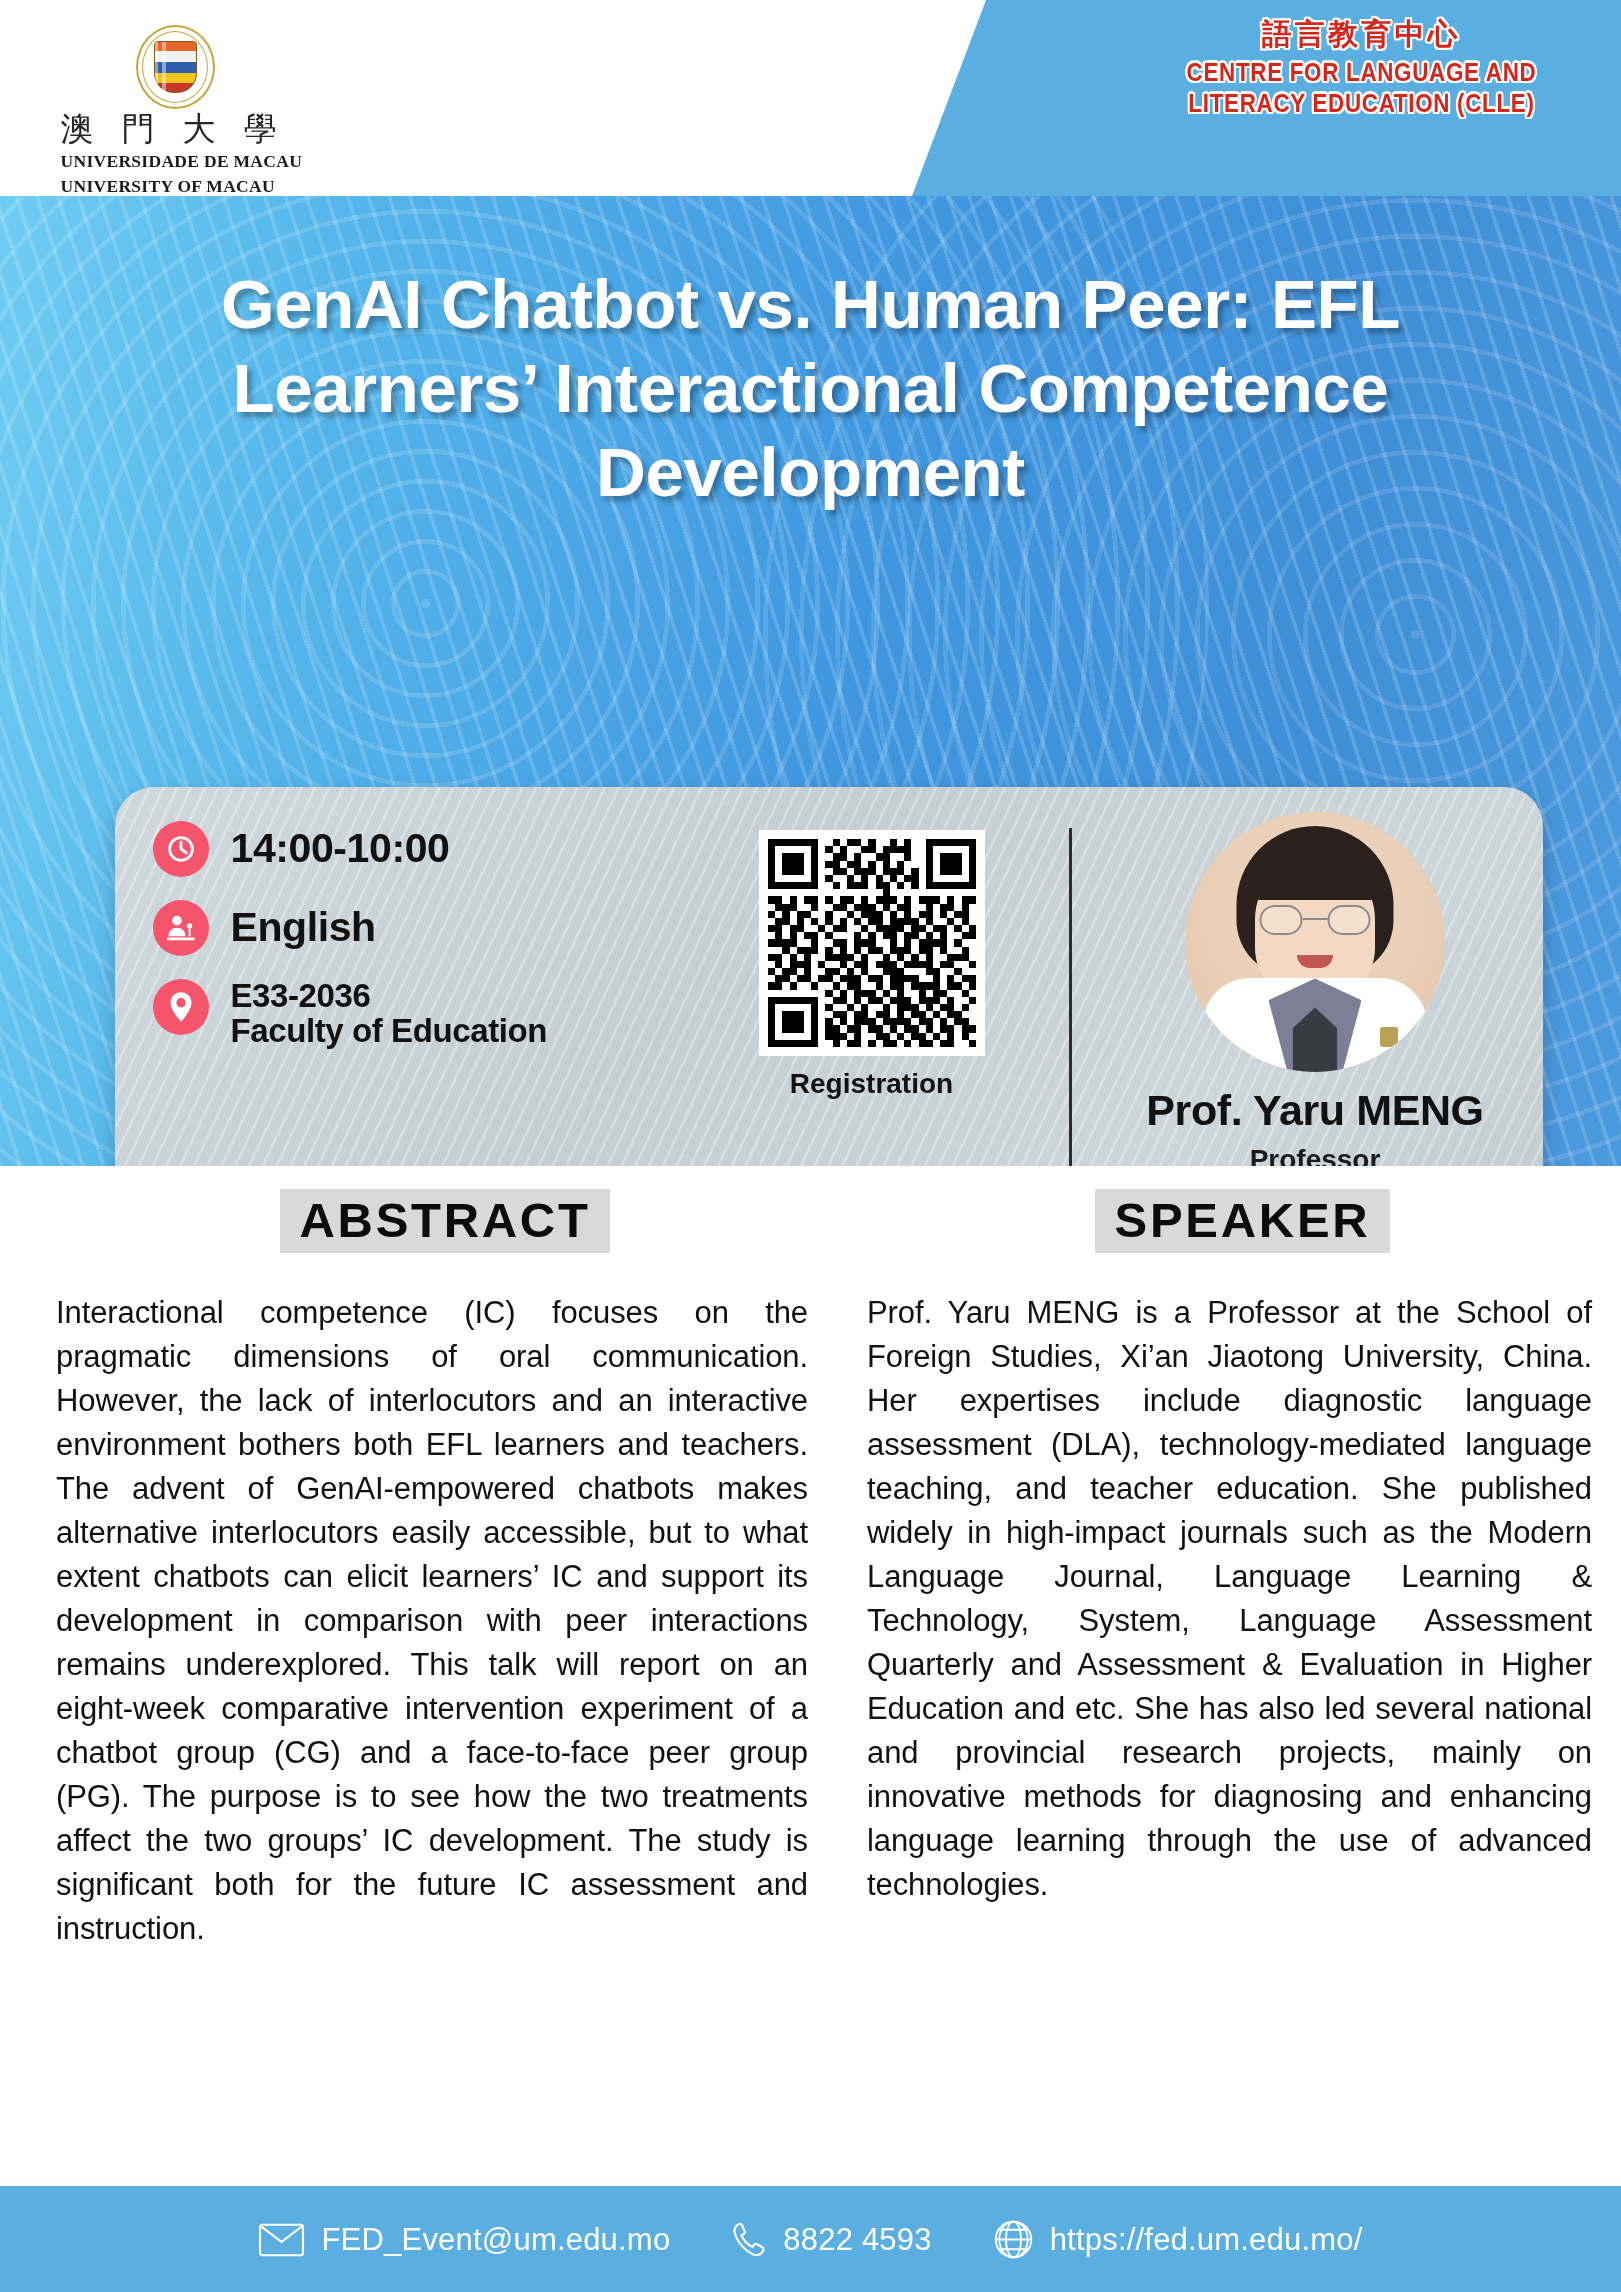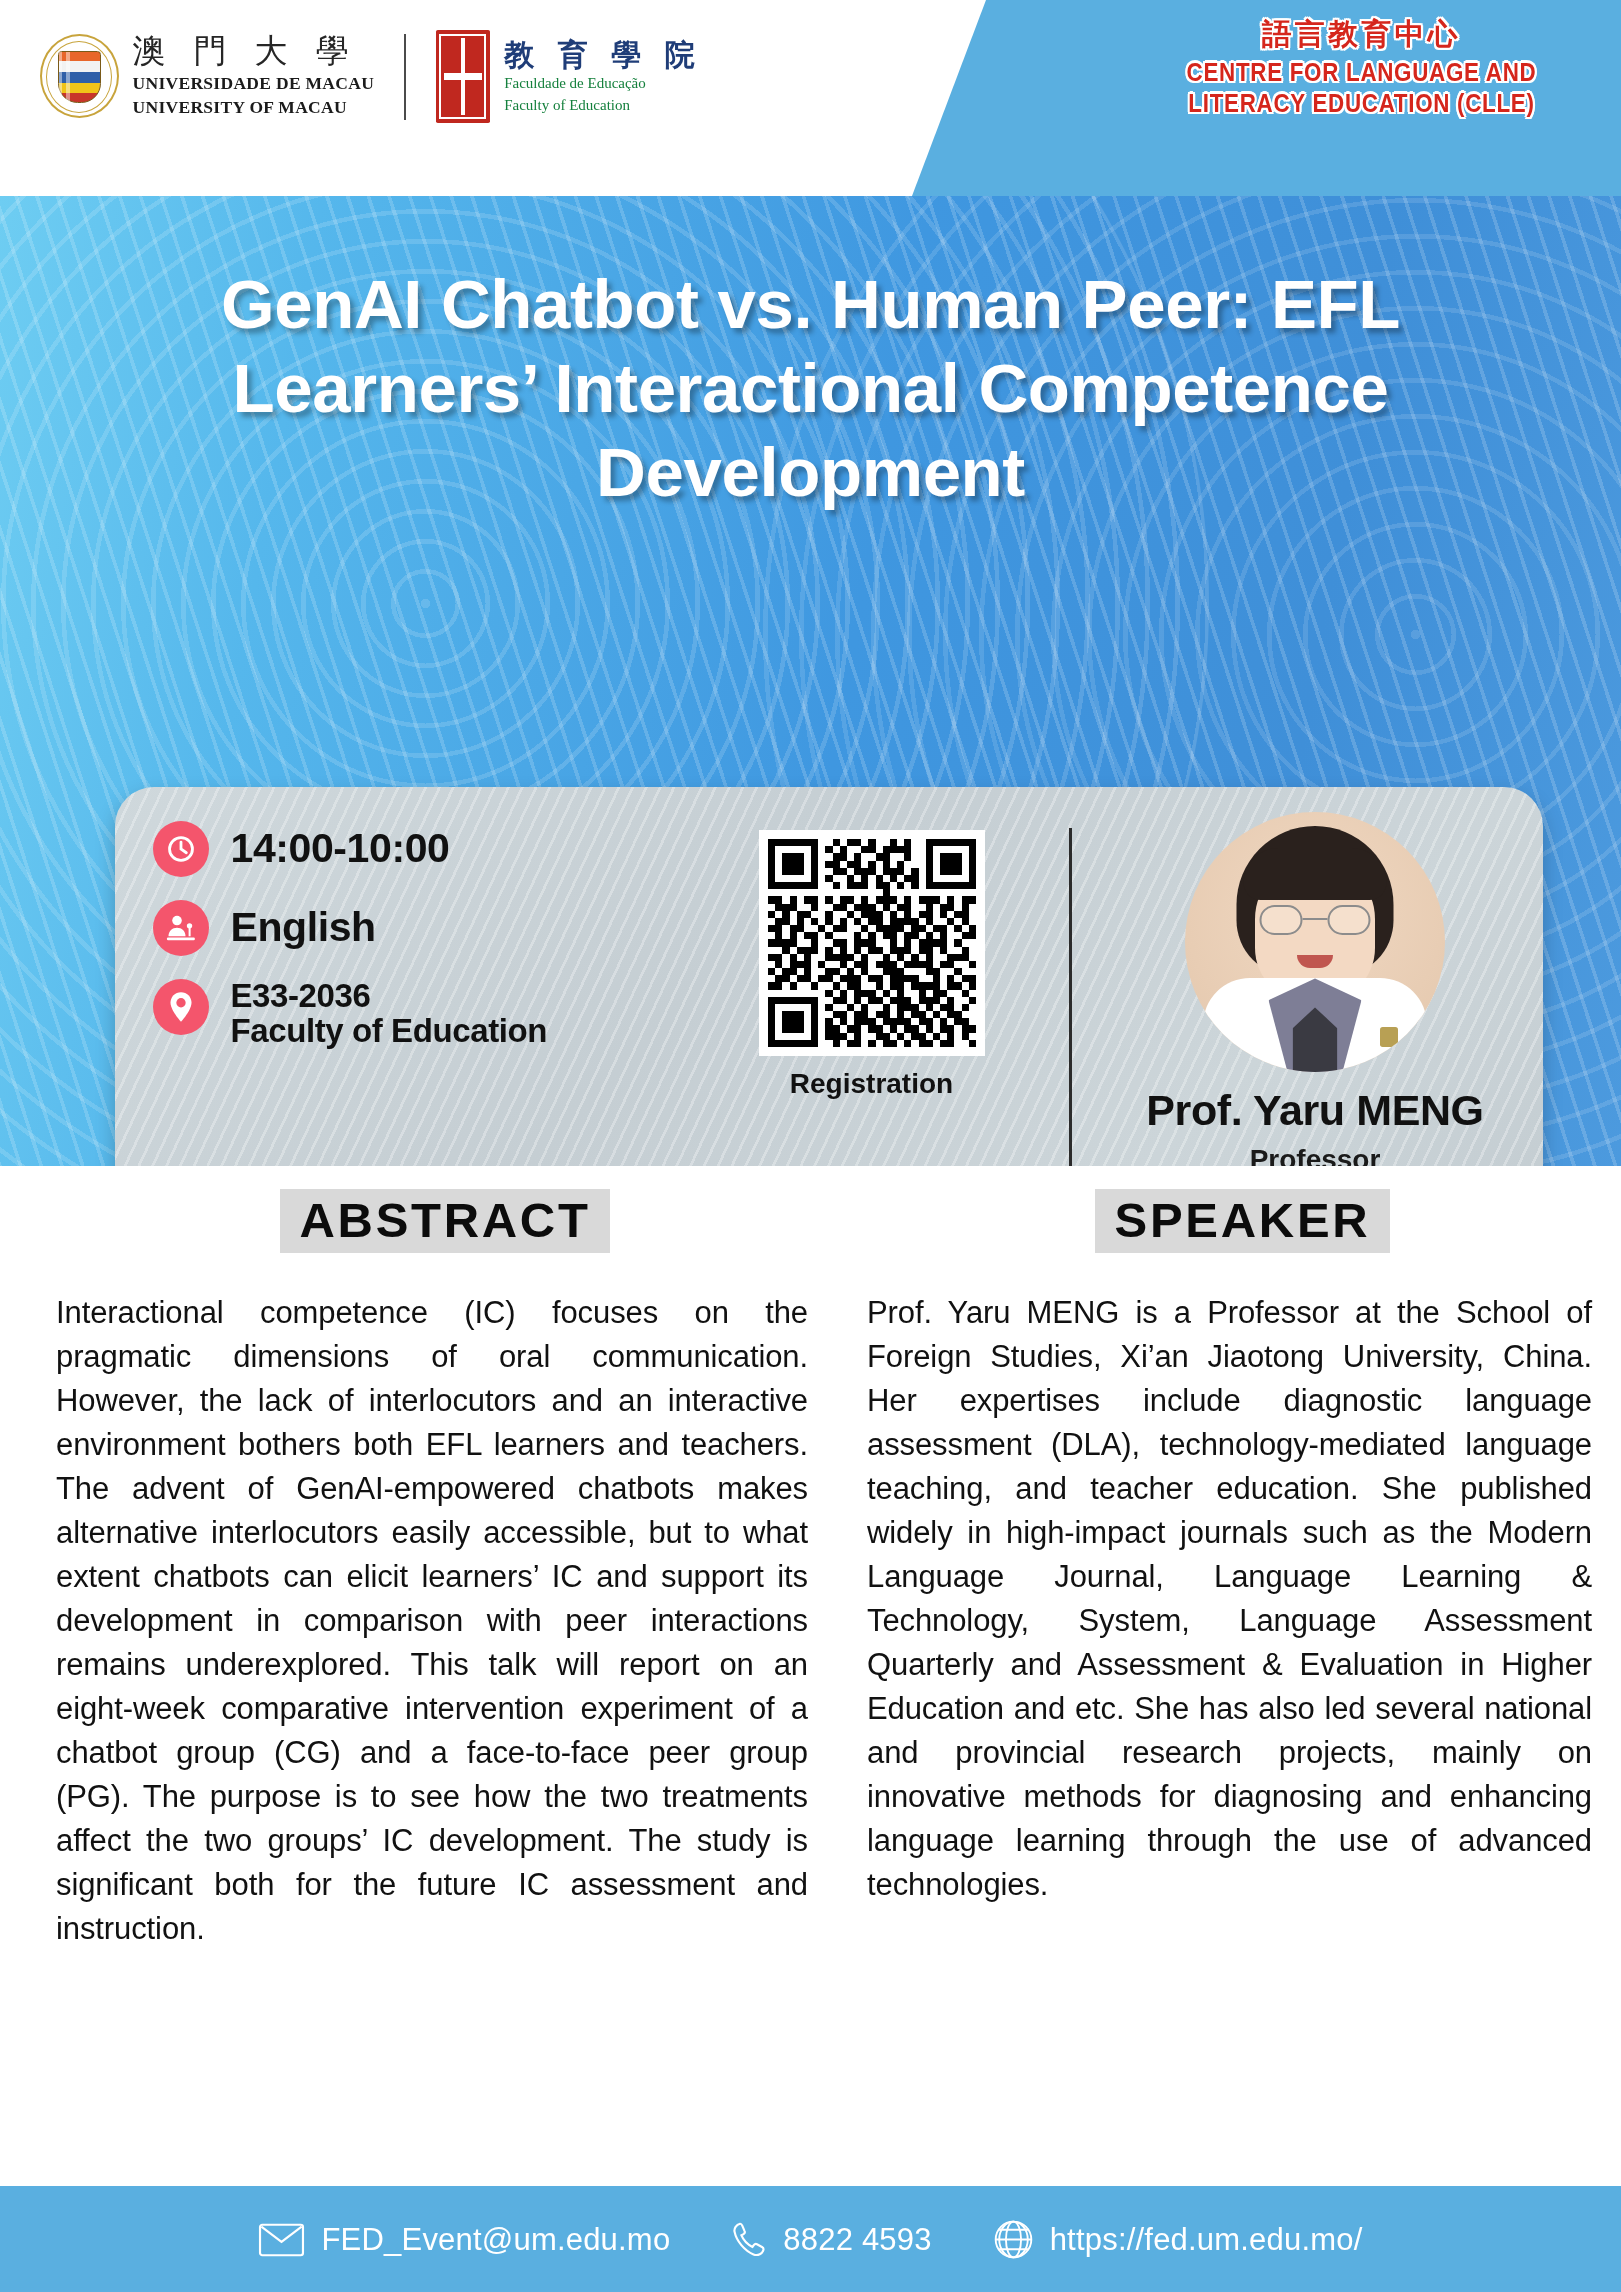--- a/index.html
+++ b/index.html
@@ -15,22 +15,22 @@
   .header {
     position:absolute; left:0; top:0; width:1621px; height:196px;
     background:#ffffff; overflow:hidden;
   }
   .header-blue {
     position:absolute; right:0; top:0; width:725px; height:196px;
     background:#5aafe0;
     clip-path: polygon(90px 0, 100% 0, 100% 100%, 16px 100%);
   }
   .logo-row {
-    position:absolute; left:38px; top:23px; height:107px;
-    display:flex; align-items:center; gap:0px;
+    position:absolute; left:48px; top:23px; height:107px;
+    display:flex; align-items:center; gap:0px;flex-direction:column;
   }
   .um-crest {
     width:82px; height:88px; position:relative; flex:0 0 auto;
   }
   .um-crest .ring {
     position:absolute; left:1.8px; top:1.8px; width:79px; height:84px;
     border:2.7px solid #c8a43c; border-radius:50%;
   }
   .um-crest .ring2 {
     position:absolute; left:8px; top:8px; width:66px; height:72px;

